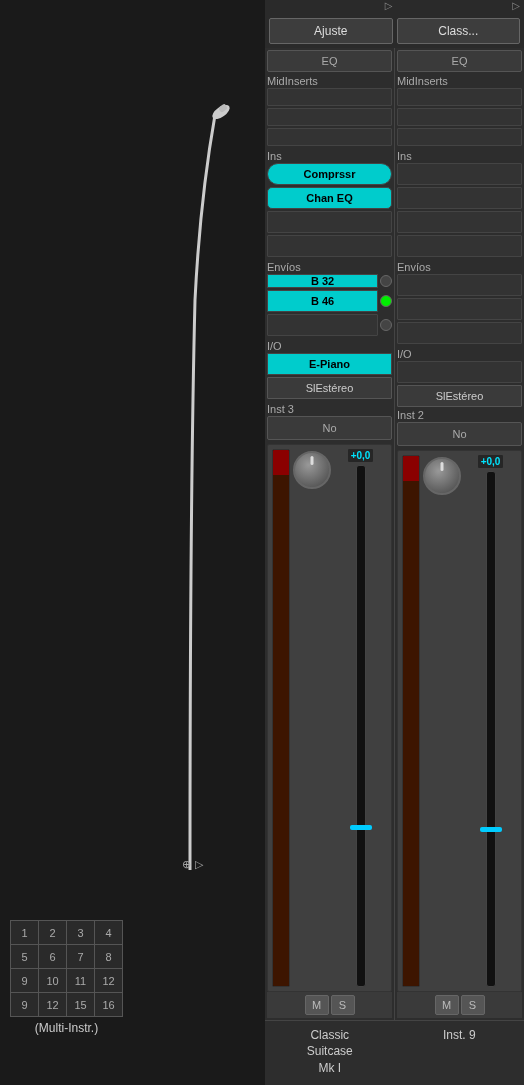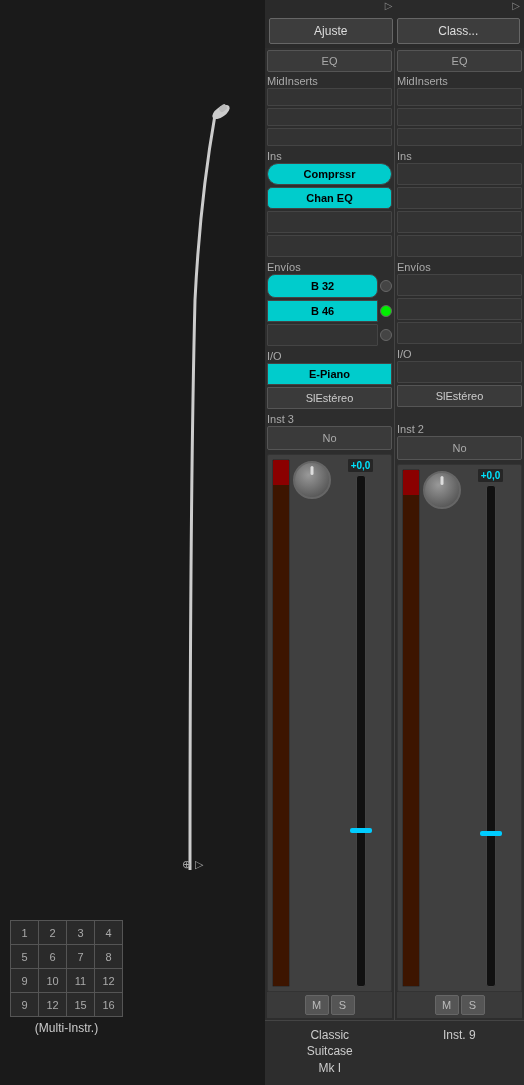--- a/index.html
+++ b/index.html
@@ -148,21 +148,21 @@
           <div style="height: 18px; background: rgb(51, 51, 51); border: 1px solid rgb(68, 68, 68); margin-bottom: 2px; border-radius: 1px;"></div>
           <div style="height: 18px; background: rgb(51, 51, 51); border: 1px solid rgb(68, 68, 68); margin-bottom: 2px; border-radius: 1px;"></div>
           <div style="height: 18px; background: rgb(51, 51, 51); border: 1px solid rgb(68, 68, 68); margin-bottom: 2px; border-radius: 1px;"></div>
           <div style="color: rgb(170, 170, 170); font-size: 11px; margin-bottom: 1px; margin-top: 2px;">Ins</div>
           <div style="height: 22px; background: rgb(0, 204, 204); border: 1px solid rgb(68, 68, 68); margin-bottom: 2px; border-radius: 11px; display: flex; align-items: center; justify-content: center; font-size: 11px; font-weight: bold; color: rgb(0, 0, 0); cursor: pointer;">Comprssr</div>
           <div style="height: 22px; background: rgb(0, 204, 204); border: 1px solid rgb(68, 68, 68); margin-bottom: 2px; border-radius: 5px; display: flex; align-items: center; justify-content: center; font-size: 11px; font-weight: bold; color: rgb(0, 0, 0); cursor: pointer;">Chan EQ</div>
           <div style="height: 22px; background: rgb(51, 51, 51); border: 1px solid rgb(68, 68, 68); margin-bottom: 2px; border-radius: 1px; display: flex; align-items: center; justify-content: center; font-size: 11px; font-weight: bold; color: transparent; cursor: pointer;"></div>
           <div style="height: 22px; background: rgb(51, 51, 51); border: 1px solid rgb(68, 68, 68); margin-bottom: 2px; border-radius: 1px; display: flex; align-items: center; justify-content: center; font-size: 11px; font-weight: bold; color: transparent; cursor: pointer;"></div>
           <div style="color: rgb(170, 170, 170); font-size: 11px; margin-bottom: 1px; margin-top: 2px;">Envíos</div>
           <div style="display: flex; align-items: center; gap: 2px; margin-bottom: 2px;">
-            <div style="flex: 1 1 0%; height: 24px; background: rgb(0, 204, 204); border: 1px solid rgb(68, 68, 68); border-radius: 8px; display: flex; align-items: center; justify-content: center; font-size: 11px; font-weight: bold; color: rgb(0, 0, 0); cursor: pointer;">B 32</div>
+            <div style="flex: 1 1 0%; height: 14px; background: rgb(0, 204, 204); border: 1px solid rgb(68, 68, 68); border-radius: 0; display: flex; align-items: center; justify-content: center; font-size: 11px; font-weight: bold; color: rgb(0, 0, 0); cursor: pointer;">B 32</div>
             <div style="width: 12px; height: 12px; border-radius: 50%; background: rgb(68, 68, 68); border: 1px solid rgb(102, 102, 102); flex-shrink: 0;"></div>
           </div>
           <div style="display: flex; align-items: center; gap: 2px; margin-bottom: 2px;">
             <div style="flex: 1 1 0%; height: 22px; background: rgb(0, 204, 204); border: 1px solid rgb(68, 68, 68); border-radius: 1px; display: flex; align-items: center; justify-content: center; font-size: 11px; font-weight: bold; color: rgb(0, 0, 0); cursor: pointer;">B 46</div>
             <div style="width: 12px; height: 12px; border-radius: 50%; background: rgb(0, 238, 0); border: 1px solid rgb(102, 102, 102); flex-shrink: 0;"></div>
           </div>
           <div style="display: flex; align-items: center; gap: 2px; margin-bottom: 2px;">
             <div style="flex: 1 1 0%; height: 22px; background: rgb(51, 51, 51); border: 1px solid rgb(68, 68, 68); border-radius: 1px; display: flex; align-items: center; justify-content: center; font-size: 11px; font-weight: bold; color: transparent; cursor: pointer;"></div>
             <div style="width: 12px; height: 12px; border-radius: 50%; background: rgb(68, 68, 68); border: 1px solid rgb(102, 102, 102); flex-shrink: 0;"></div>
           </div>
@@ -210,21 +210,21 @@
           </div>
           <div style="display: flex; align-items: center; gap: 2px; margin-bottom: 2px;">
             <div style="flex: 1 1 0%; height: 22px; background: rgb(51, 51, 51); border: 1px solid rgb(68, 68, 68); border-radius: 1px; display: flex; align-items: center; justify-content: center; font-size: 11px; font-weight: bold; color: transparent; cursor: pointer;"></div>
           </div>
           <div style="display: flex; align-items: center; gap: 2px; margin-bottom: 2px;">
             <div style="flex: 1 1 0%; height: 22px; background: rgb(51, 51, 51); border: 1px solid rgb(68, 68, 68); border-radius: 1px; display: flex; align-items: center; justify-content: center; font-size: 11px; font-weight: bold; color: transparent; cursor: pointer;"></div>
           </div>
           <div style="color: rgb(170, 170, 170); font-size: 11px; margin-bottom: 1px; margin-top: 2px;">I/O</div>
           <div style="height: 22px; background: rgb(51, 51, 51); border: 1px solid rgb(68, 68, 68); margin-bottom: 2px; border-radius: 1px; display: flex; align-items: center; justify-content: center; font-size: 11px; font-weight: bold; color: transparent; cursor: pointer;"></div>
           <div style="height: 22px; background: rgb(58, 58, 58); border: 1px solid rgb(85, 85, 85); margin-bottom: 2px; border-radius: 1px; display: flex; align-items: center; justify-content: center; font-size: 11px; color: rgb(204, 204, 204); cursor: pointer;">SlEstéreo</div>
-          <div style="color: rgb(170, 170, 170); font-size: 11px; margin-bottom: 1px; margin-top: 14px;">Inst 2</div>
+          <div style="color: rgb(170, 170, 170); font-size: 11px; margin-bottom: 1px; margin-top: 0;">Inst 2</div>
           <button style="width: 100%; height: 24px; background: rgb(58, 58, 58); border: 1px solid rgb(85, 85, 85); color: rgb(170, 170, 170); font-size: 11px; cursor: pointer; border-radius: 2px; margin-bottom: 4px;">No</button>
           <div style="flex: 1 1 0%; background: rgb(64, 64, 64); border: 1px solid rgb(51, 51, 51); display: flex; flex-direction: row; gap: 3px; padding: 4px; min-height: 250px; border-radius: 2px;">
             <div style="width: 18px; background: rgb(17, 17, 17); border: 1px solid rgb(51, 51, 51); position: relative; overflow: hidden; border-radius: 2px;">
               <div style="position: absolute; top: 0px; left: 0px; right: 0px; height: 25px; background: rgb(139, 0, 0);"></div>
               <div style="position: absolute; inset: 25px 0px 0px; background: rgb(61, 21, 0);"></div>
             </div>
             <div style="display: flex; align-items: flex-start; justify-content: center; padding-top: 2px;">
               <div style="width: 38px; height: 38px; border-radius: 50%; background: radial-gradient(circle at 40% 35%, rgb(153, 153, 153), rgb(68, 68, 68)); border: 2px solid rgb(102, 102, 102); position: relative; cursor: pointer; flex-shrink: 0;">
                 <div style="position: absolute; top: 3px; left: 50%; transform: translateX(-50%); width: 3px; height: 9px; background: rgb(221, 221, 221); border-radius: 2px;"></div>
               </div>

